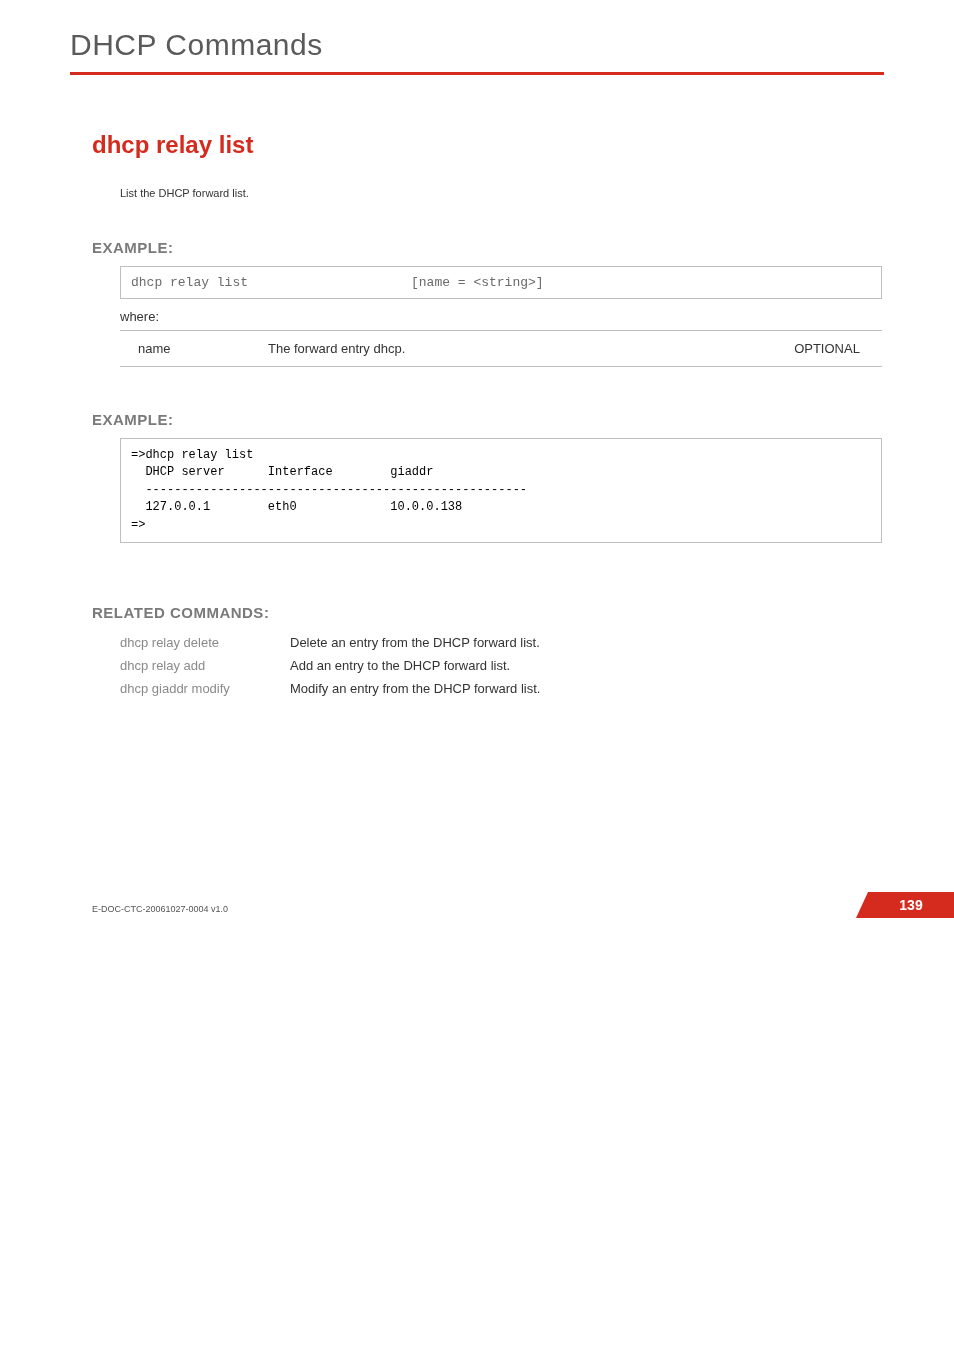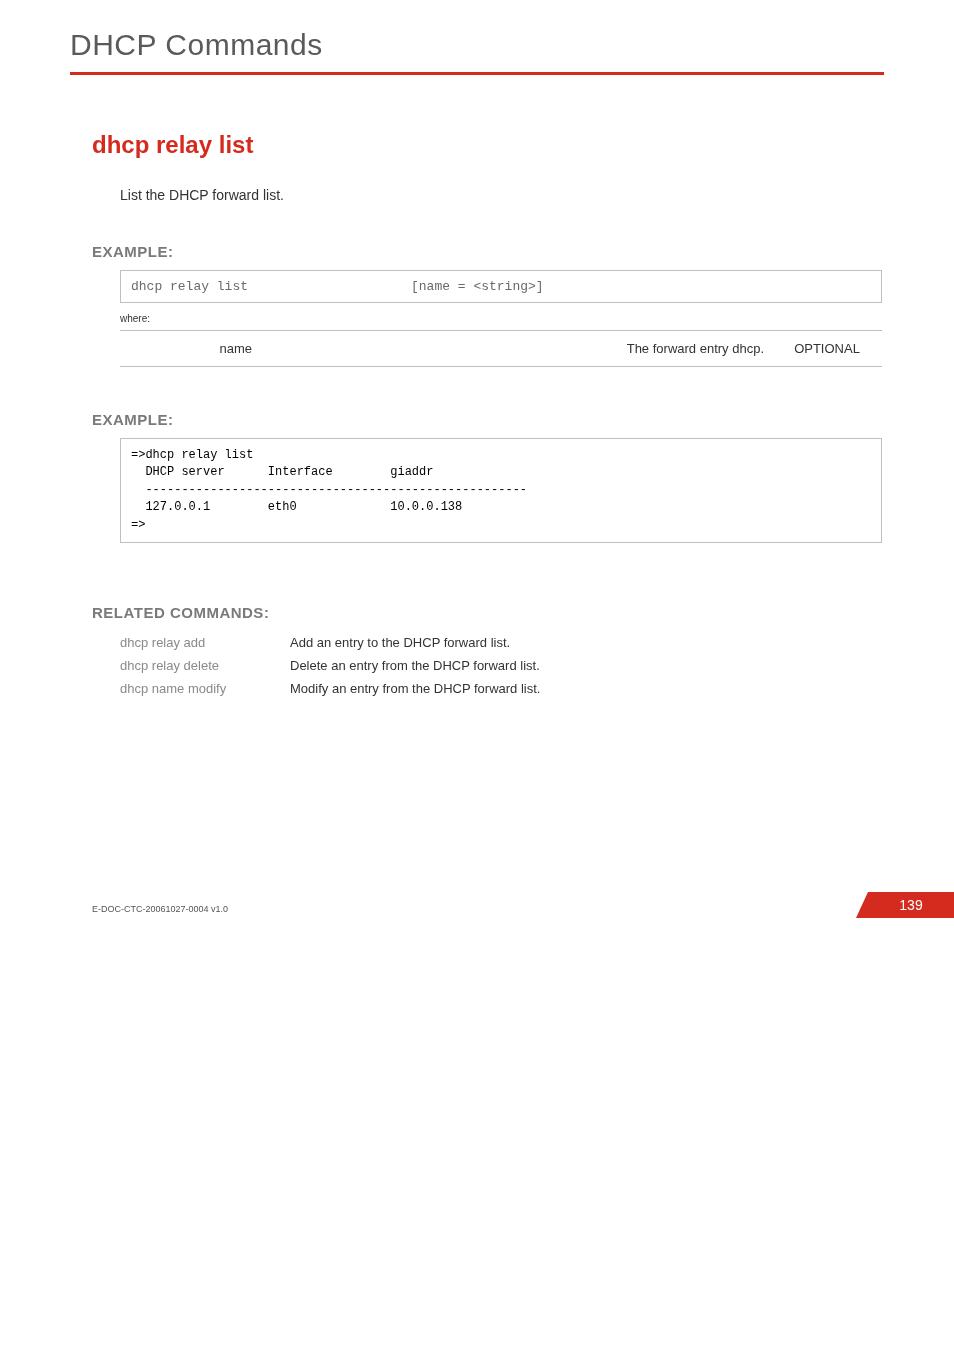--- a/index.html
+++ b/index.html
@@ -3,39 +3,39 @@
 <meta charset="utf-8">
 <style>
   * { box-sizing: border-box; margin: 0; padding: 0; }
   html, body { width: 954px; height: 1350px; background: #fff; font-family: Arial, Helvetica, sans-serif; color: #333; }
   .page { position: relative; width: 954px; height: 964px; padding: 28px 70px 0 70px; }
   .header-area { margin-bottom: 6px; }
   .chapter-title { font-size: 30px; font-weight: 400; color: #5a5a5a; letter-spacing: 0.5px; }
   .rule-red { height: 3px; background: #d52b1e; margin-top: 10px; }
   .content { padding-left: 22px; padding-right: 2px; }
   .topic-title { font-size: 24px; font-weight: 700; color: #d52b1e; margin-top: 56px; margin-bottom: 28px; }
-  .topic-desc { font-size: 14px; color: #333; margin-left: 28px; margin-bottom: 40px; }
+  .topic-desc { font-size: 11px; color: #333; margin-left: 28px; margin-bottom: 40px; }
   .section-head { font-size: 15px; font-weight: 700; color: #7a7a7a; letter-spacing: 0.5px; margin-top: 28px; margin-bottom: 10px; }
   .syntax-box { margin-left: 28px; border: 1px solid #bfbfbf; padding: 8px 10px; font-family: "Courier New", monospace; font-size: 13px; color: #6a6a6a; display: flex; }
   .syntax-cmd { flex: 0 0 280px; }
   .syntax-arg { flex: 1; }
-  .where { margin-left: 28px; font-size: 10px; margin-top: 10px; margin-bottom: 6px; }
+  .where { margin-left: 28px; font-size: 13px; margin-top: 10px; margin-bottom: 6px; }
   .param-table { margin-left: 28px; width: calc(100% - 28px); border-collapse: collapse; font-size: 13px; }
-  .param-table td { border-top: 1px solid #bfbfbf; border-bottom: 1px solid #bfbfbf; padding: 10px 8px; vertical-align: top; text-align: right; }
+  .param-table td { border-top: 1px solid #bfbfbf; border-bottom: 1px solid #bfbfbf; padding: 10px 8px; vertical-align: top; }
   .param-table td.pn { width: 140px; padding-left: 18px; }
   .param-table td.pr { width: 110px; text-align: center; }
   .example-box { margin-left: 28px; border: 1px solid #bfbfbf; padding: 8px 10px 8px 10px; font-family: "Courier New", monospace; font-size: 12px; color: #000000; line-height: 1.45; white-space: pre; overflow: hidden; }
   .related-table { margin-left: 28px; width: calc(100% - 28px); border-collapse: collapse; font-size: 13px; }
   .related-table td { padding: 4px 0; vertical-align: top; }
   .related-table td.rn { width: 170px; color: #8a8a8a; }
   .related-table td.rd { color: #333; }
   .footer { position: absolute; left: 0; right: 0; bottom: 46px; height: 26px; }
   .footer-inner { position: relative; height: 26px; }
   .doc-id { position: absolute; left: 92px; bottom: 4px; font-size: 9px; color: #555; }
-  .page-badge { position: absolute; right: 0; bottom: 0; width: 86px; height: 26px; background: #d52b1e; color: #fff; font-size: 14px; font-weight: 400; display: flex; align-items: center; justify-content: center; }
+  .page-badge { position: absolute; right: 0; bottom: 0; width: 86px; height: 26px; background: #d52b1e; color: #fff; font-size: 14px; font-weight: 700; display: flex; align-items: center; justify-content: center; }
   .page-badge::before { content: ""; position: absolute; left: -12px; top: 0; width: 0; height: 0; border-top: 26px solid transparent; border-right: 12px solid #d52b1e; }
 </style>
 </head>
 <body>
 
 <div class="page">
 
   <div class="header-area">
     <div class="chapter-title">DHCP Commands</div>
     <div class="rule-red"></div>
@@ -66,29 +66,29 @@
     <div class="example-box">=&gt;dhcp relay list
   DHCP server      Interface        giaddr
   -----------------------------------------------------
   127.0.0.1        eth0             10.0.0.138
 =&gt;</div>
 
     <div class="section-head" style="margin-top:61px;">RELATED COMMANDS:</div>
     <table class="related-table">
       <tbody id="related-rows">
           <tr>
+            <td class="rn">dhcp relay delete</td>
+            <td class="rd">Delete an entry from the DHCP forward list.</td>
+          </tr>
+          <tr>
             <td class="rn">dhcp relay add</td>
             <td class="rd">Add an entry to the DHCP forward list.</td>
           </tr>
           <tr>
-            <td class="rn">dhcp relay delete</td>
-            <td class="rd">Delete an entry from the DHCP forward list.</td>
-          </tr>
-          <tr>
-            <td class="rn">dhcp name modify</td>
+            <td class="rn">dhcp giaddr modify</td>
             <td class="rd">Modify an entry from the DHCP forward list.</td>
           </tr>
         </tbody>
     </table>
 
   </div>
 
   <div class="footer">
     <div class="footer-inner">
       <span class="doc-id">E-DOC-CTC-20061027-0004 v1.0</span>

